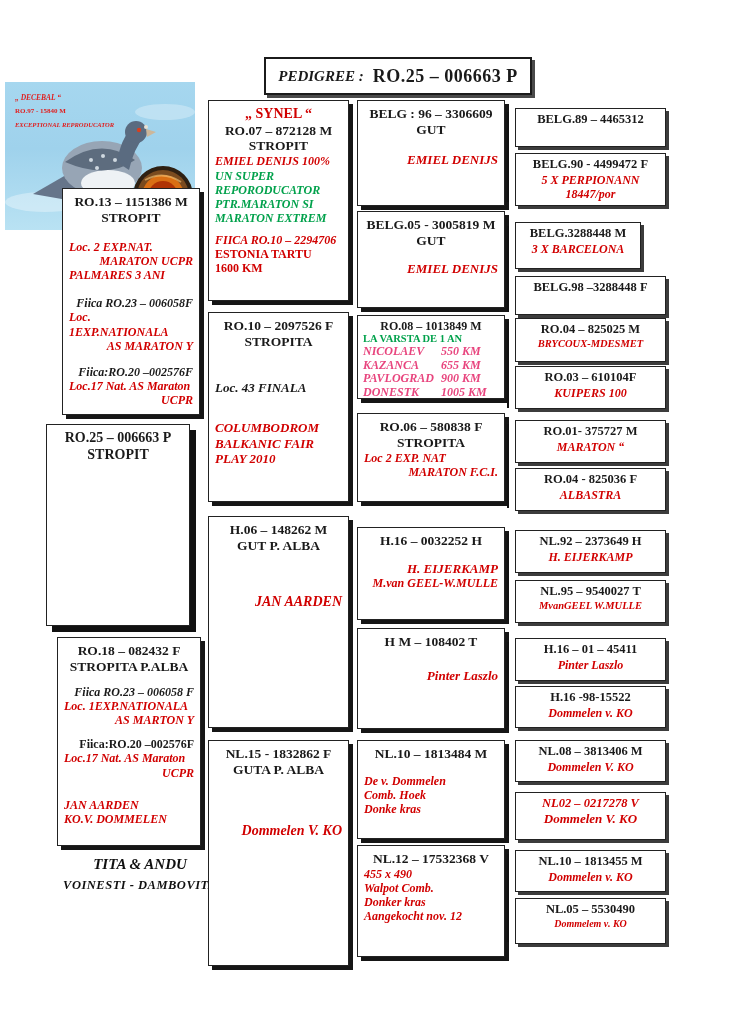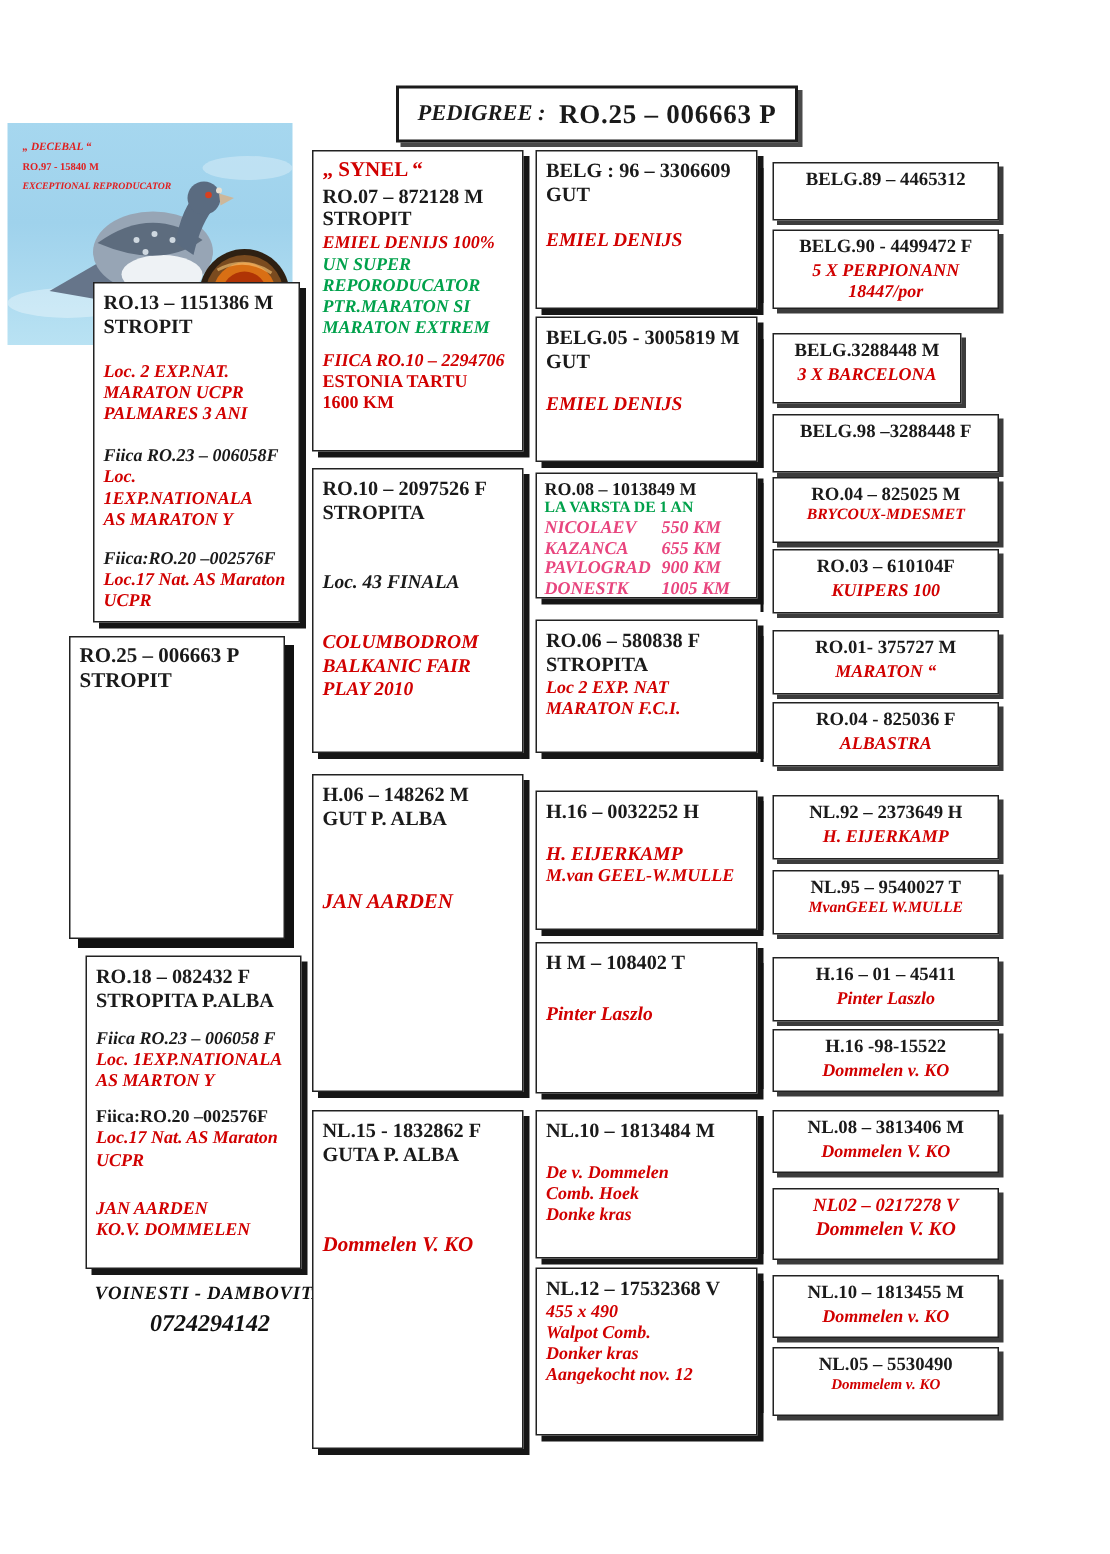--- a/index.html
+++ b/index.html
@@ -5,22 +5,22 @@
   :root{
     --red:#d10000; --green:#00a14b; --pink:#e8457e; --black:#1a1a1a; --sky:#9fd2ec;
   }
   html,body{margin:0;padding:0;background:#e8e8e8;}
   .page{position:relative;width:740px;height:1036px;background:#ffffff;margin:0 auto;
         font-family:"Liberation Serif", serif; color:var(--black); overflow:hidden;}
   .bx{position:absolute;background:#fff;border:1px solid #222;box-sizing:border-box;
       box-shadow:4px 4px 0 #161616;padding:5px 6px;}
   .bx4{box-shadow:3px 3px 0 #3c3c3c;padding:3px 4px;}
   .ln{font-weight:bold;line-height:1.18;font-size:13px;}
-  .hd{text-align:left;font-size:13.5px;color:var(--black);}
-  .ctr{text-align:left;}
+  .hd{text-align:center;font-size:13.5px;color:var(--black);}
+  .ctr{text-align:right;}
   .it{font-style:italic;}
   .red{color:var(--red);}
   .grn{color:var(--green);} .s12{font-size:12px;} .s125{font-size:12px;} .s14{font-size:14px;} .gap8{height:8px;} .gap10{height:10px;} .gap12{height:12px;}
   .gap14{height:14px;} .gap18{height:18px;} .gap25{height:25px;} .gap30{height:30px;}
   .gap40{height:40px;} .gap45{height:45px;}
   .g4h{font-weight:bold;font-size:12.5px;text-align:center;line-height:1.25;}
   .g4r{font-weight:bold;font-style:italic;font-size:12px;text-align:center;
        color:var(--red);line-height:1.2;}
   .g4s{font-size:10.5px;font-style:italic;}
   .race{display:flex;font-weight:bold;font-style:italic;color:var(--pink);
@@ -129,22 +129,22 @@
     <div class="gap10"></div>
     <div class="ln ctr s125">Fiica:RO.20 –002576F</div>
     <div class="ln red it s12">Loc.17 Nat. AS Maraton</div>
     <div class="ln red it s12 ctr">UCPR</div>
     <div class="gap18"></div>
     <div class="ln red it s125">JAN  AARDEN</div>
     <div class="ln red it s125">KO.V. DOMMELEN</div>
   </div>
 
   <div class="owner">
+    <div class="o1">TITA &amp; ANDU</div>
     <div class="o2">VOINESTI  - DAMBOVITA</div>
-    <div class="o3">0724294142</div>
   </div>
 
   <div class="bx" style="left:208px;top:100px;width:141px;height:201px">
     <div class="ln hd red s14">„ SYNEL “</div>
     <div class="ln hd">RO.07 – 872128 M</div>
     <div class="ln hd">STROPIT</div>
     <div class="ln red it s125">EMIEL DENIJS 100%</div>
     <div class="ln grn it s125">UN SUPER</div>
     <div class="ln grn it s125">REPORODUCATOR</div>
     <div class="ln grn it s125">PTR.MARATON SI</div>

